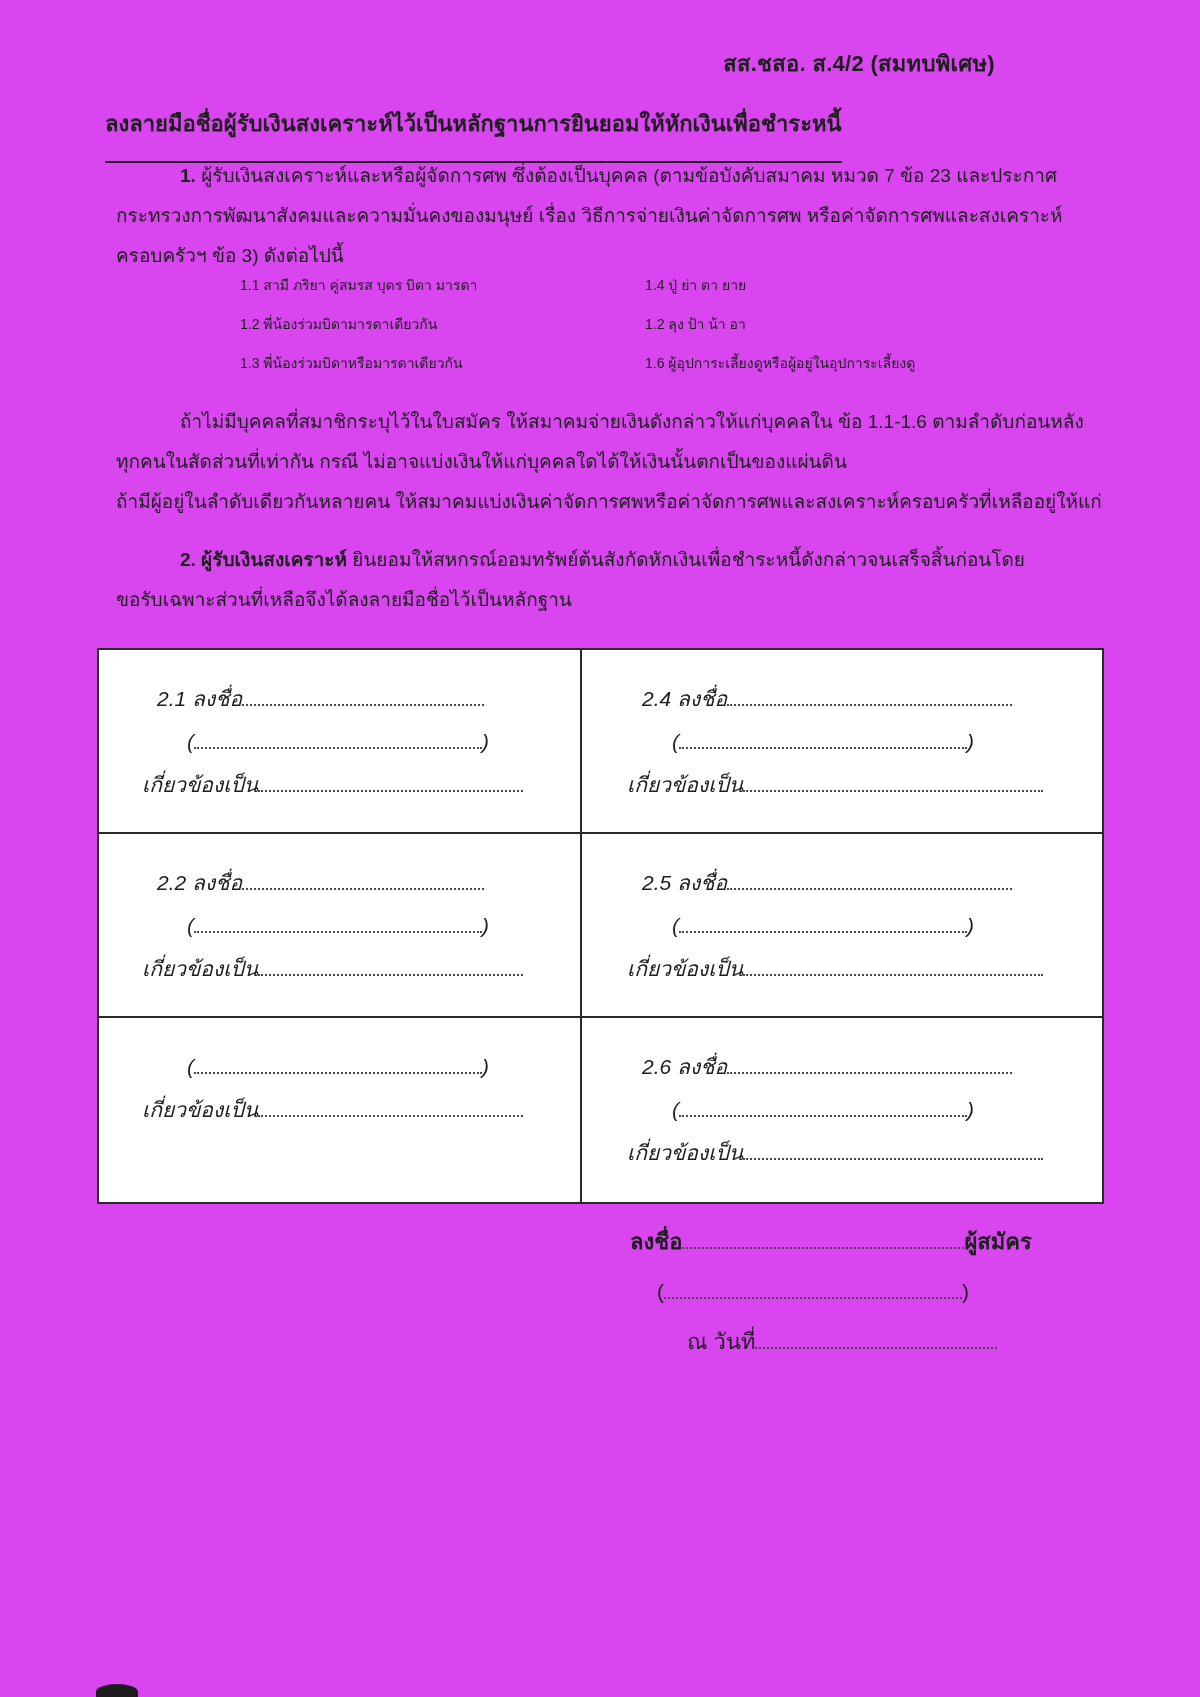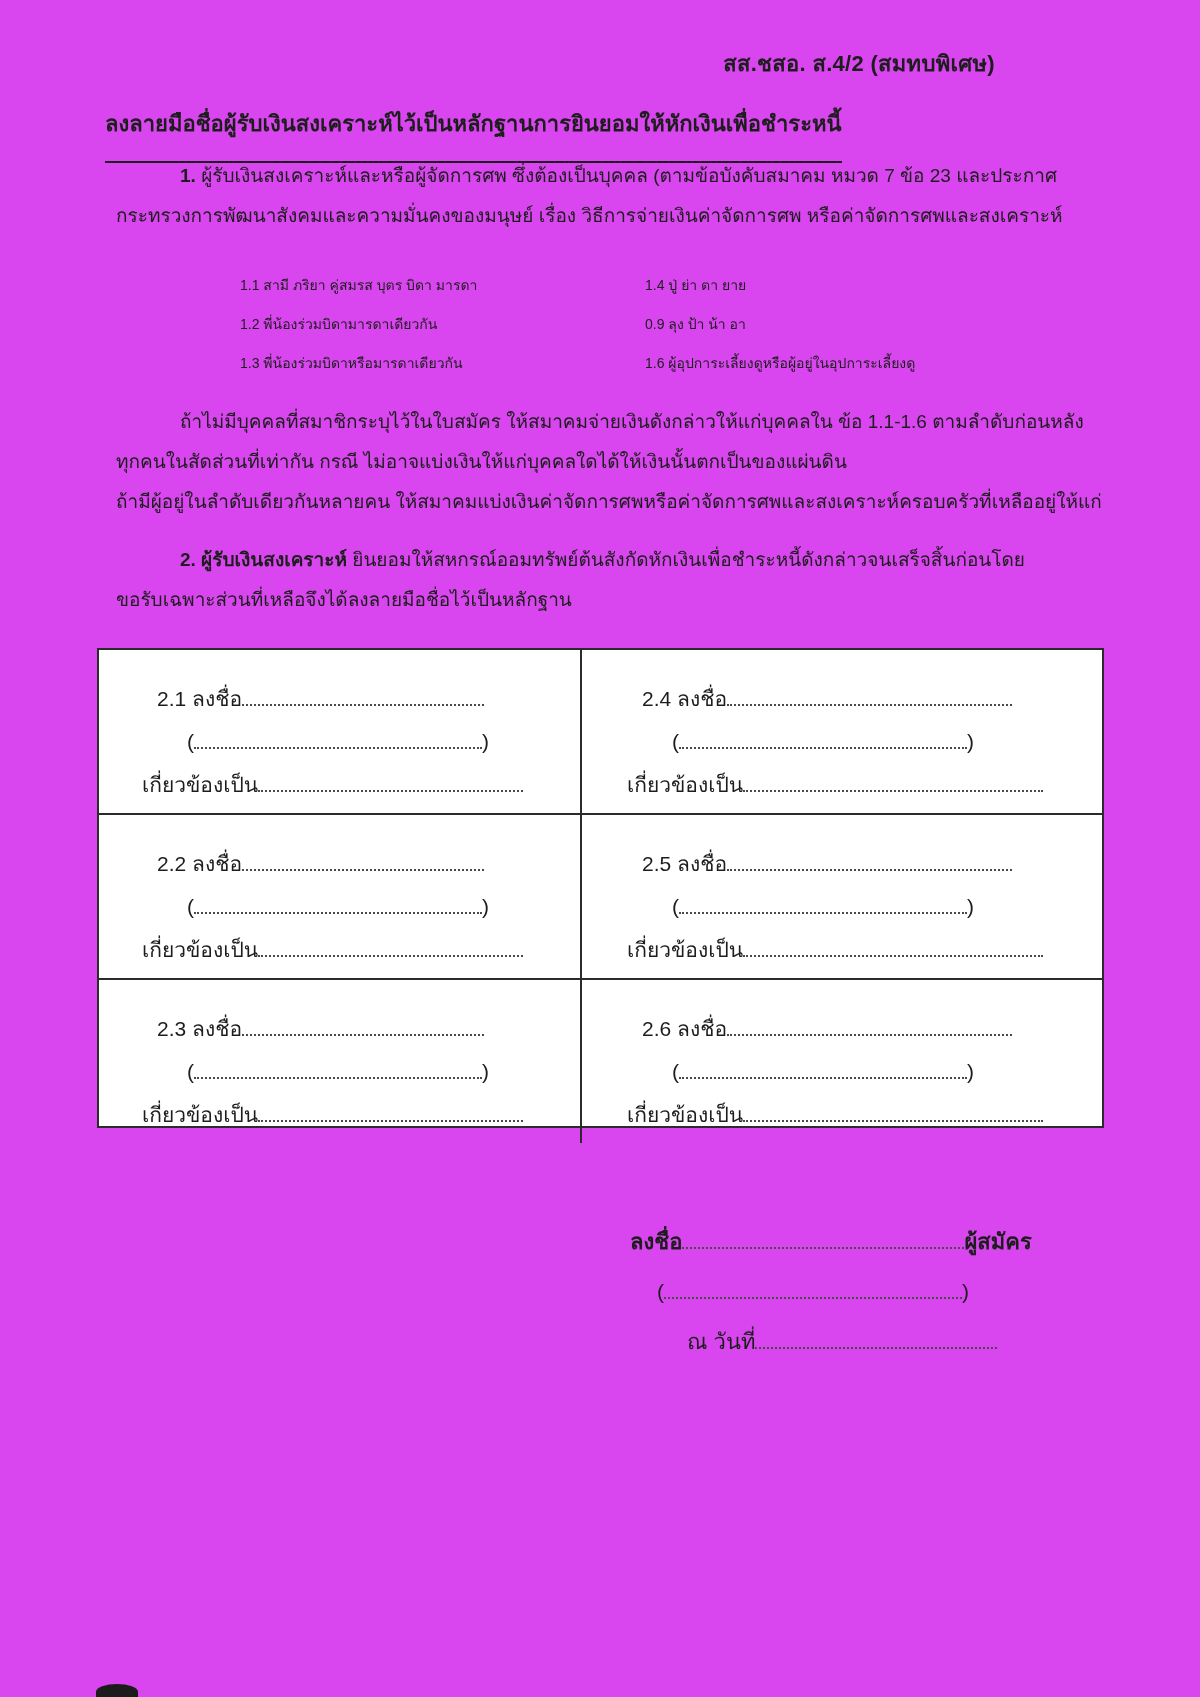--- a/index.html
+++ b/index.html
@@ -58,26 +58,27 @@
     line-height: 39px;
   }
   .note { top: 402px; }
   .clause2 { top: 540px; }
   
   .sig-table {
     position: absolute;
     left: 97px;
     top: 648px;
     width: 1007px;
-    height: 480px;
+    height: 556px;
     display: grid;
     grid-template-columns: 483px 1fr;
     grid-template-rows: repeat(3, 1fr);
     border: 2px solid #2b2b2b;
     background: #fff;
+    font-style: italic;
   }
   .sig-cell { border-bottom: 2px solid #2b2b2b; padding-top: 34px; font-size: 21px; }
   .sig-cell.col-left  { border-right: 2px solid #2b2b2b; padding-left: 43px; }
   .sig-cell.col-right { padding-left: 45px; }
   .sig-cell.row-last  { border-bottom: none; }
   .sig-line { height: 30px; line-height: 30px; margin-bottom: 13px; white-space: nowrap; }
   .sig-line.l1 { padding-left: 15px; }
   .sig-line.l2 { padding-left: 45px; }
   .dots {
     display: inline-block;
@@ -121,28 +122,29 @@
 
   <div class="form-code">สส.ชสอ. ส.4/2 (สมทบพิเศษ)</div>
 
   <div class="doc-title">
     <span class="u">ลงลายมือชื่อผู้รับเงินสงเคราะห์ไว้เป็นหลักฐานการยินยอมให้หักเงินเพื่อชำระหนี้</span>
   </div>
 
   <div class="para clause1">
     <div class="line indent"><span class="b">1.</span> <span>ผู้รับเงินสงเคราะห์และหรือผู้จัดการศพ ซึ่งต้องเป็นบุคคล (ตามข้อบังคับสมาคม หมวด 7 ข้อ 23 และประกาศ</span></div>
     <div class="line">กระทรวงการพัฒนาสังคมและความมั่นคงของมนุษย์ เรื่อง วิธีการจ่ายเงินค่าจัดการศพ หรือค่าจัดการศพและสงเคราะห์</div>
+    <div class="line">ครอบครัวฯ ข้อ 3) ดังต่อไปนี้</div>
   </div>
 
   <div class="kin-list">
     <div class="line">1.1 สามี ภริยา คู่สมรส บุตร บิดา มารดา</div>
     <div class="line">1.2 พี่น้องร่วมบิดามารดาเดียวกัน</div>
     <div class="line">1.3 พี่น้องร่วมบิดาหรือมารดาเดียวกัน</div>
     <div class="line">1.4 ปู่ ย่า ตา ยาย</div>
-    <div class="line">0.9 ลุง ป้า น้า อา</div>
+    <div class="line">1.2 ลุง ป้า น้า อา</div>
     <div class="line">1.6 ผู้อุปการะเลี้ยงดูหรือผู้อยู่ในอุปการะเลี้ยงดู</div>
   </div>
 
   <div class="para note">
     <div class="line indent">ถ้าไม่มีบุคคลที่สมาชิกระบุไว้ในใบสมัคร ให้สมาคมจ่ายเงินดังกล่าวให้แก่บุคคลใน ข้อ 1.1-1.6 ตามลำดับก่อนหลัง</div>
     <div class="line">ทุกคนในสัดส่วนที่เท่ากัน กรณี ไม่อาจแบ่งเงินให้แก่บุคคลใดได้ให้เงินนั้นตกเป็นของแผ่นดิน</div>
     <div class="line">ถ้ามีผู้อยู่ในลำดับเดียวกันหลายคน ให้สมาคมแบ่งเงินค่าจัดการศพหรือค่าจัดการศพและสงเคราะห์ครอบครัวที่เหลืออยู่ให้แก่</div>
   </div>
 
   <div class="para clause2">
@@ -170,21 +172,20 @@
       <div class="sig-line l3"><span>เกี่ยวข้องเป็น</span><span class="dots d-rel"></span></div>
     </div>
 
     <div class="sig-cell col-right">
       <div class="sig-line l1"><span>2.5</span> <span>ลงชื่อ</span><span class="dots d-sign"></span></div>
       <div class="sig-line l2"><span class="paren">(</span><span class="dots d-name"></span><span class="paren">)</span></div>
       <div class="sig-line l3"><span>เกี่ยวข้องเป็น</span><span class="dots d-rel"></span></div>
     </div>
 
     <div class="sig-cell col-left row-last">
-      <div class="sig-line l1"><span>2.3</span> <span>ลงชื่อ</span><span class="dots d-sign"></span></div>
       <div class="sig-line l2"><span class="paren">(</span><span class="dots d-name"></span><span class="paren">)</span></div>
       <div class="sig-line l3"><span>เกี่ยวข้องเป็น</span><span class="dots d-rel"></span></div>
     </div>
 
     <div class="sig-cell col-right row-last">
       <div class="sig-line l1"><span>2.6</span> <span>ลงชื่อ</span><span class="dots d-sign"></span></div>
       <div class="sig-line l2"><span class="paren">(</span><span class="dots d-name"></span><span class="paren">)</span></div>
       <div class="sig-line l3"><span>เกี่ยวข้องเป็น</span><span class="dots d-rel"></span></div>
     </div>
 

